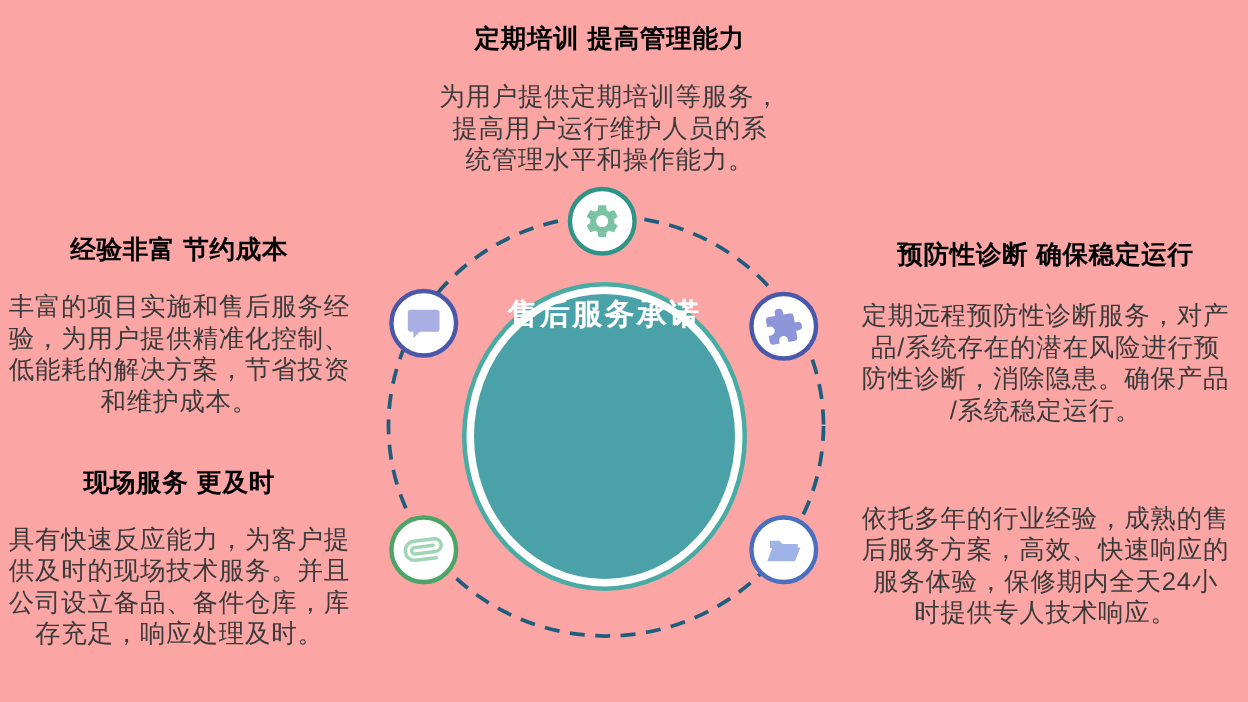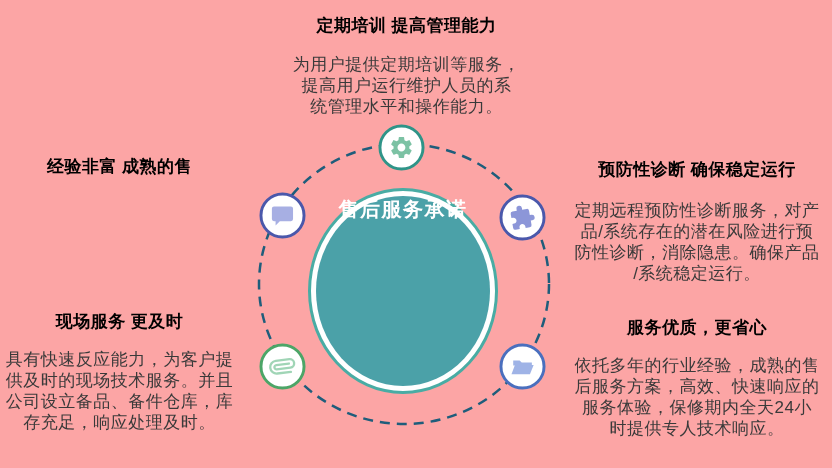--- a/index.html
+++ b/index.html
@@ -62,41 +62,44 @@
 <div class="canvas">
 
   <section class="tb top">
     <h3 class="title">定期培训 提高管理能力</h3>
     <p class="body">为用户提供定期培训等服务，
 提高用户运行维护人员的系
 统管理水平和操作能力。</p>
   </section>
 
   <section class="tb left-top">
-    <h3 class="title">经验非富 成熟的售</h3>
+    <h3 class="title">经验非富 节约成本</h3>
+    <p class="body">丰富的项目实施和售后服务经
+验，为用户提供精准化控制、
+低能耗的解决方案，节省投资
+和维护成本。</p>
   </section>
 
   <section class="tb right-top">
     <h3 class="title">预防性诊断 确保稳定运行</h3>
     <p class="body">定期远程预防性诊断服务，对产
 品/系统存在的潜在风险进行预
 防性诊断，消除隐患。确保产品
 /系统稳定运行。</p>
   </section>
 
   <section class="tb left-bottom">
     <h3 class="title">现场服务 更及时</h3>
     <p class="body">具有快速反应能力，为客户提
 供及时的现场技术服务。并且
 公司设立备品、备件仓库，库
 存充足，响应处理及时。</p>
   </section>
 
   <section class="tb right-bottom">
-    <h3 class="title">服务优质，更省心</h3>
     <p class="body">依托多年的行业经验，成熟的售
 后服务方案，高效、快速响应的
 服务体验，保修期内全天24小
 时提供专人技术响应。</p>
   </section>
 
   <svg class="dash-ring" viewBox="0 0 298 288" aria-hidden="true">
     <ellipse cx="149" cy="144" rx="145" ry="140" fill="none" stroke-width="2.5" stroke-dasharray="10 7" stroke="#1e5d7b"></ellipse>
   </svg>
 

